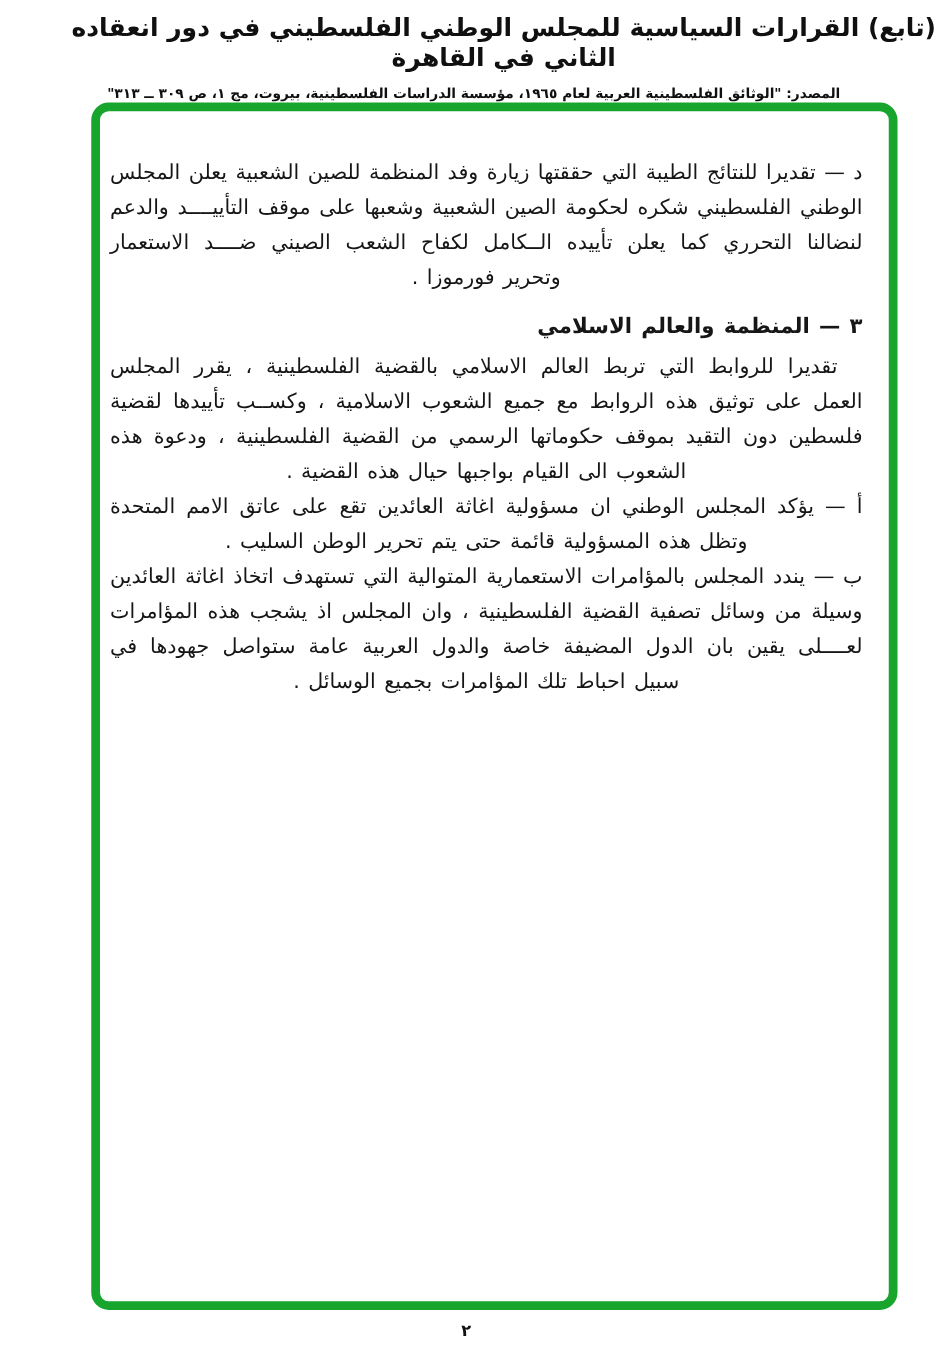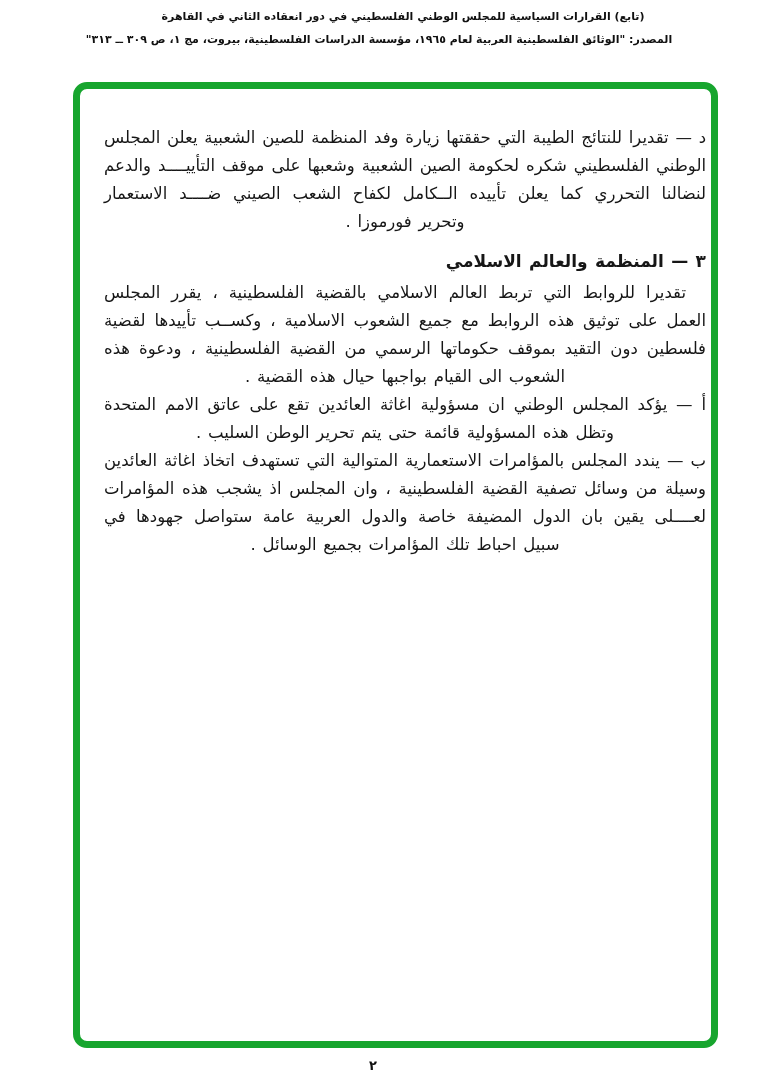--- a/index.html
+++ b/index.html
@@ -14,21 +14,21 @@
   }
   .header {
     position: absolute;
     top: 10px;
     left: 0;
     right: 0;
     text-align: center;
     direction: rtl;
   }
   .doc-title {
-    font-size: 11px;
+    font-size: 20px;
     font-weight: bold;
     letter-spacing: 0.2px;
     color: #101010;
     margin-left: 48px;
   }
   .doc-source {
     margin-top: 10px;
     font-size: 11px;
     font-weight: bold;
     color: #101010;
@@ -40,21 +40,21 @@
     width: 645px;
     height: 966px;
     box-sizing: border-box;
     border: 7px solid #17a52e;
     border-radius: 14px;
     background: transparent;
   }
   .content {
     position: absolute;
     top: 124px;
-    right: 52px;
+    right: 68px;
     width: 602px;
     direction: rtl;
     font-size: 16.5px;
     line-height: 28px;
     word-spacing: 1.5px;
     text-align: justify;
   }
   .para {
     margin: 0;
     text-align: justify;

